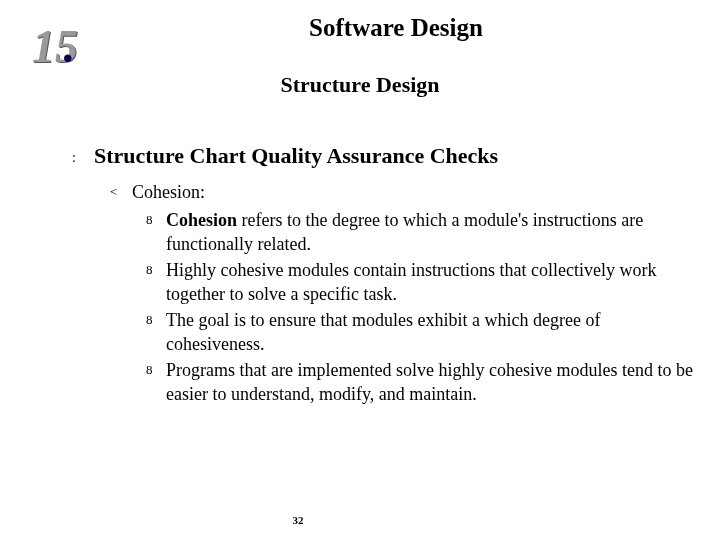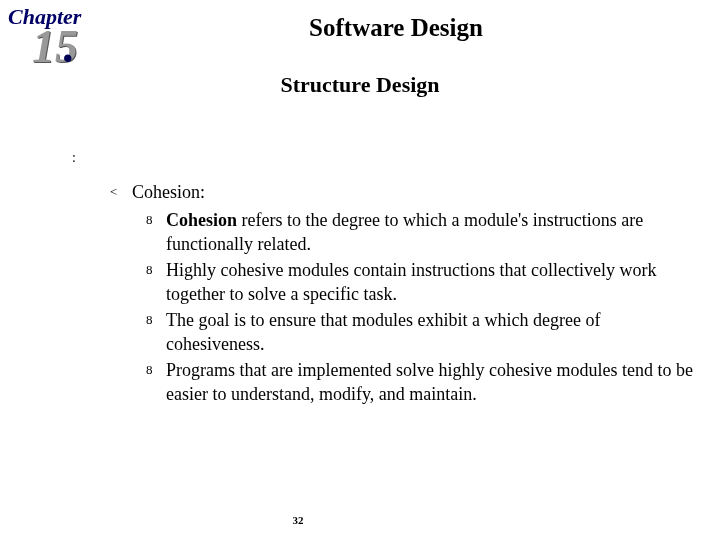--- a/index.html
+++ b/index.html
@@ -140,31 +140,31 @@
     width: 596px;
     text-align: center;
     font-size: 11px;
     font-weight: bold;
   }
 </style>
 </head>
 <body>
 
 <div class="chapter-badge">
-  <span class="chapter-word">Chapter</span>
   <span class="chapter-num">15</span>
   <span class="chapter-dot">.</span>
 </div>
 
 <div class="title">Software Design</div>
 <div class="subtitle">Structure Design</div>
 
 <div class="content">
   <div class="row">
     <div class="bullet-l1">:</div>
+    <div class="l1-text">Structure Chart Quality Assurance Checks</div>
   </div>
 
   <div class="l2-block">
     <div class="row">
       <div class="bullet-l2">&lt;</div>
       <div class="l2-text">Cohesion:</div>
     </div>
 
     <div class="l3-block">
       <div class="l3-row">

